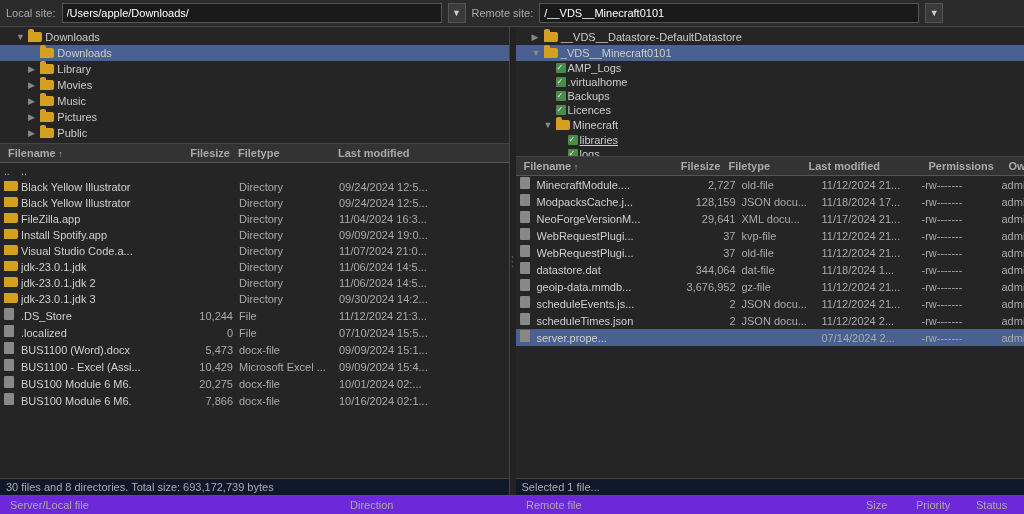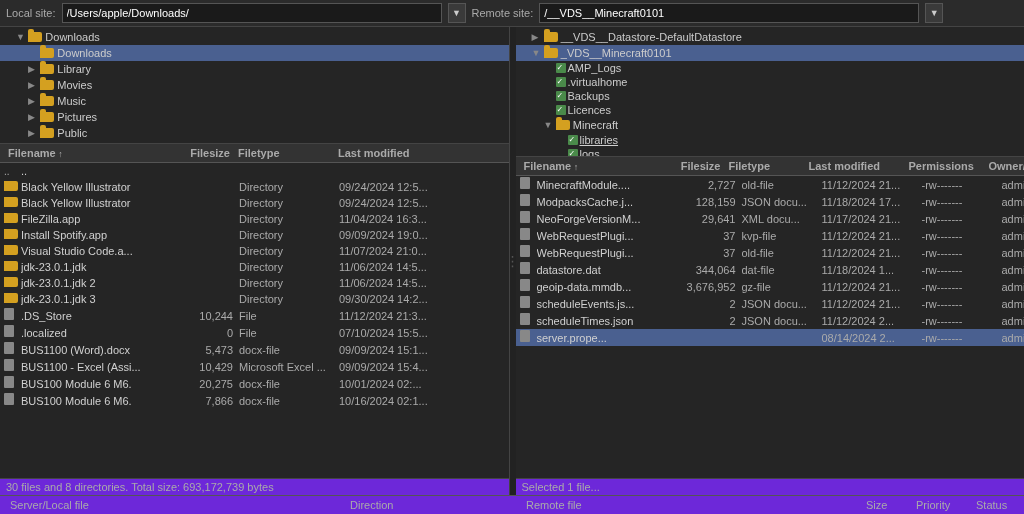--- a/index.html
+++ b/index.html
@@ -196,21 +196,21 @@
       flex-shrink: 0;
       font-size: 11px;
       color: #aaa;
     }
     .cell-lastmod {
       flex: 1;
       font-size: 11px;
       color: #aaa;
     }
     .status-bar {
-      background: #6d28d9;
+      background: #0f172a;
       border-top: 1px solid #444;
       padding: 2px 6px;
       font-size: 11px;
       color: #aaa;
     }
     .bottom-bar {
       background: #6d28d9;
       border-top: 1px solid #555;
       display: flex;
       padding: 2px 4px;
@@ -232,21 +232,21 @@
     .remote-col-headers {
       display: flex;
       background: #333;
       border-bottom: 1px solid #555;
       padding: 2px 4px;
     }
     .rcol-filename { width: 140px; flex-shrink: 0; }
     .rcol-filesize { width: 65px; flex-shrink: 0; text-align: right; }
     .rcol-filetype { width: 80px; flex-shrink: 0; }
     .rcol-lastmod { width: 100px; flex-shrink: 0; }
-    .rcol-perms { width: 80px; flex-shrink: 0; }
+    .rcol-perms { width: 80px; flex-shrink: 0; margin-left: 20px; }
     .rcol-owner { flex: 1; }
     .rcell-filename { width: 140px; flex-shrink: 0; overflow: hidden; text-overflow: ellipsis; font-size: 11px; color: #d0d0d0; }
     .rcell-filesize { width: 65px; flex-shrink: 0; text-align: right; padding-right: 6px; font-size: 11px; color: #aaa; }
     .rcell-filetype { width: 80px; flex-shrink: 0; font-size: 11px; color: #aaa; }
     .rcell-lastmod { width: 100px; flex-shrink: 0; font-size: 11px; color: #aaa; }
     .rcell-perms { width: 80px; flex-shrink: 0; font-size: 11px; color: #aaa; }
     .rcell-owner { flex: 1; font-size: 11px; color: #aaa; }
 
     .indent1 { padding-left: 16px; }
     .indent2 { padding-left: 28px; }
@@ -568,21 +568,21 @@
     <span class="rcell-filetype">JSON docu...</span>
     <span class="rcell-lastmod">11/12/2024 2...</span>
     <span class="rcell-perms">-rw-------</span>
     <span class="rcell-owner">admin users</span>
   </div>
           <div class="file-row selected">
     <span class="file-row-icon"><span style="display:inline-block;width:10px;height:12px;background:#888;border-radius:1px;margin-right:3px;flex-shrink:0;"></span></span>
     <span class="rcell-filename">server.prope...</span>
     <span class="rcell-filesize"></span>
     <span class="rcell-filetype"></span>
-    <span class="rcell-lastmod">08/14/2024 2...</span>
+    <span class="rcell-lastmod">07/14/2024 2...</span>
     <span class="rcell-perms">-rw-------</span>
     <span class="rcell-owner">admin users</span>
   </div>
         </div>
 
       <div class="status-bar">Selected 1 file...</div>
 
     </div>
   </div>
 

